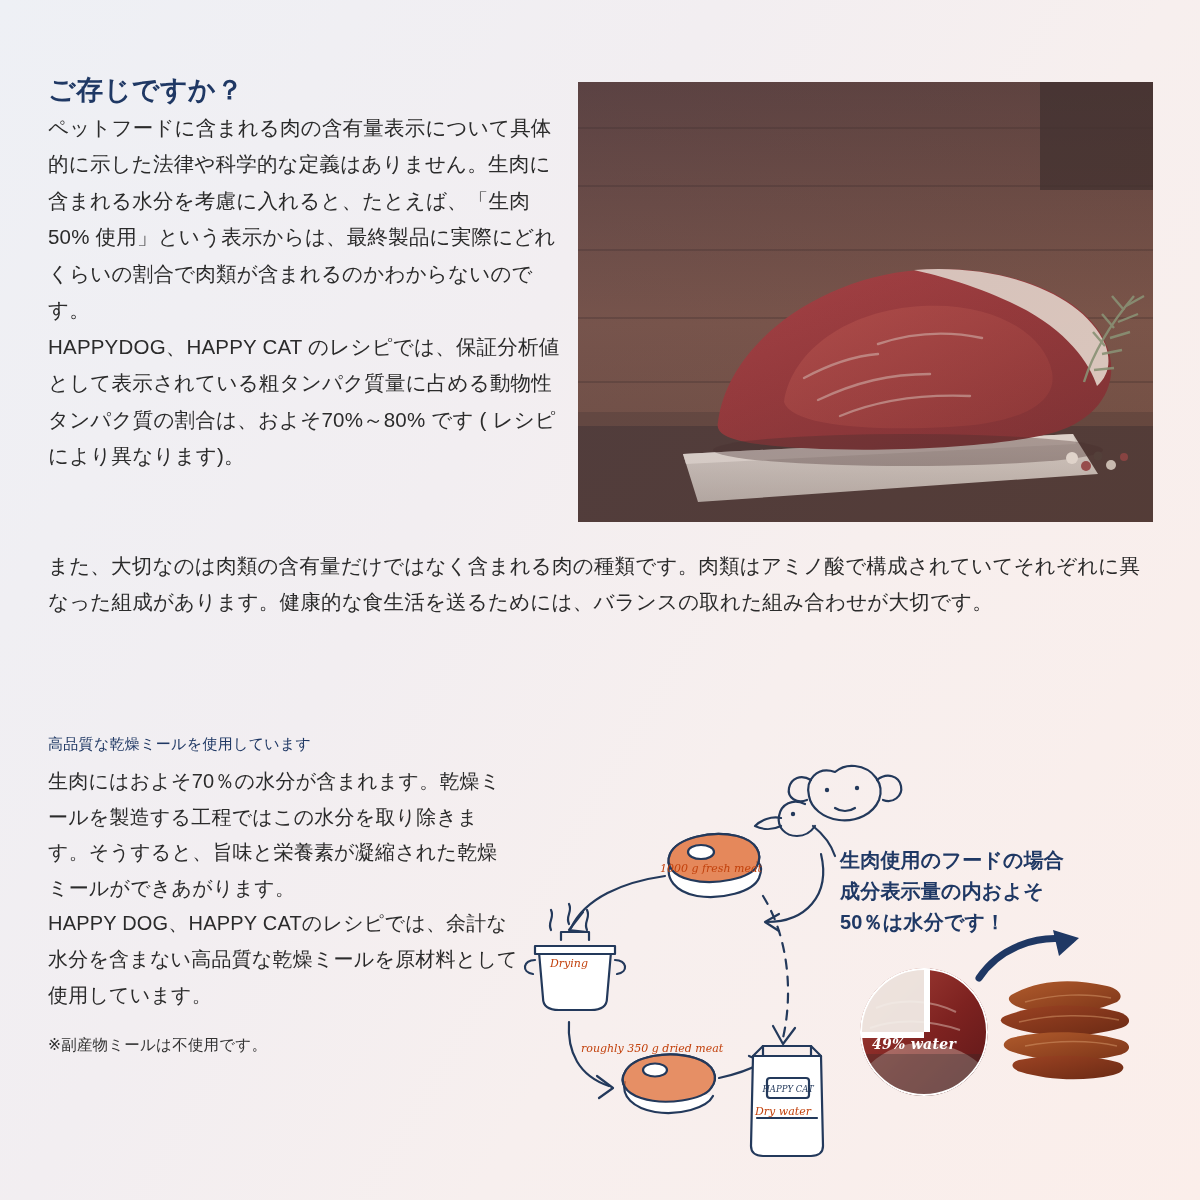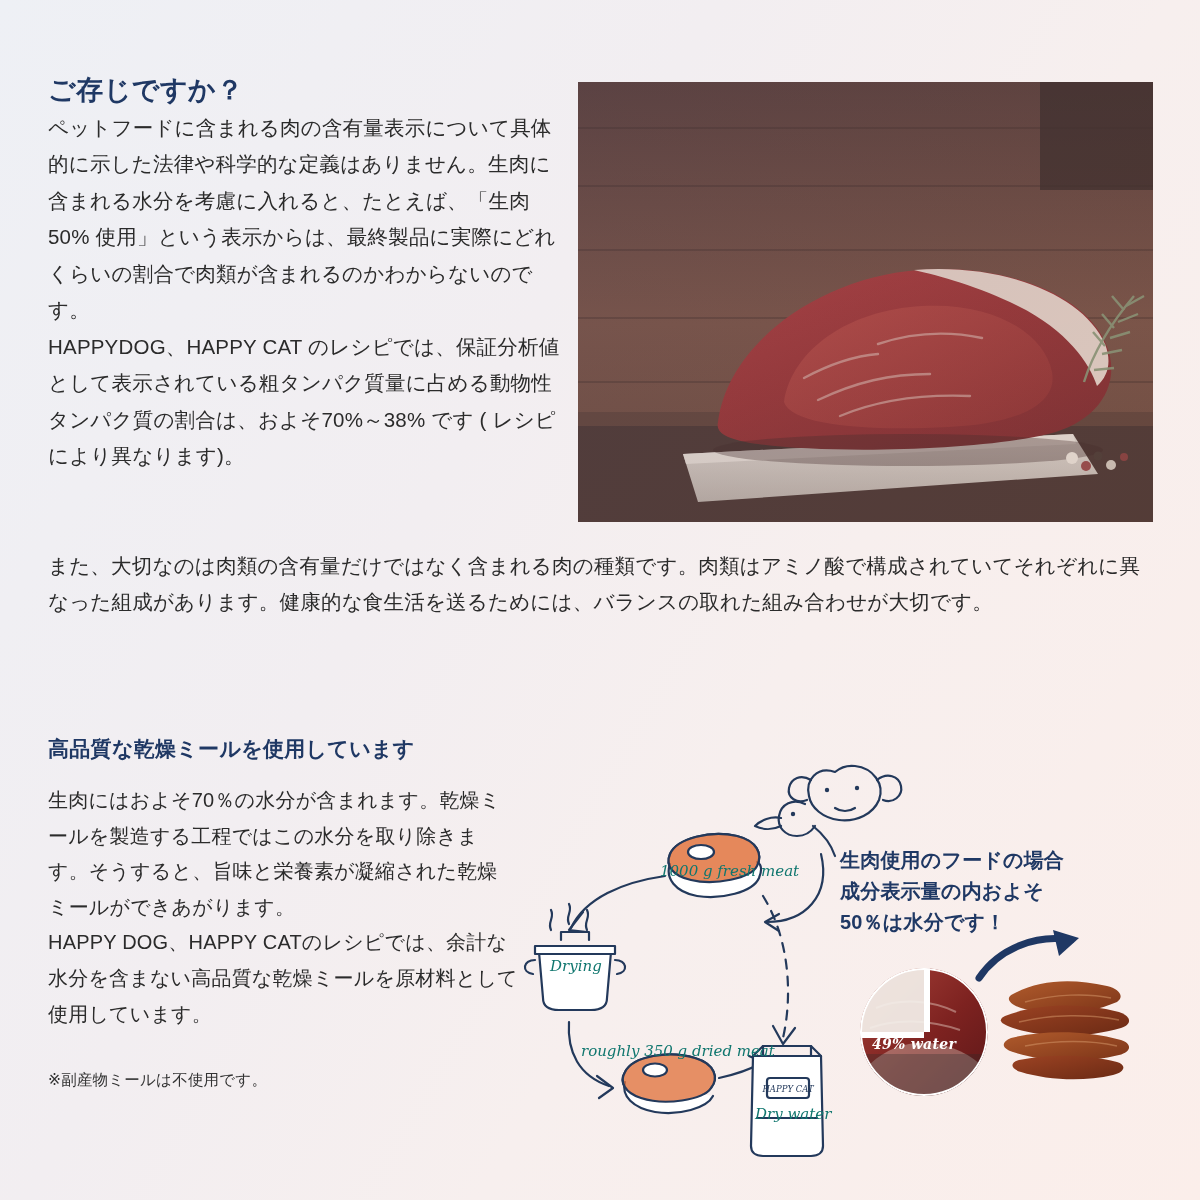--- a/index.html
+++ b/index.html
@@ -68,55 +68,55 @@
   .photo svg { display: block; width: 100%; height: 100%; }
 
   
   .sec2-text {
     position: absolute;
     left: 48px;
     top: 735px;
     width: 470px;
   }
   .sub-heading {
-    font-size: 21px;
-    font-weight: bold;
+    font-size: 15px;
+    font-weight: normal;
     color: #1f3864;
-    margin-bottom: 20px;
+    margin-bottom: 10px;
     letter-spacing: 0.3px;
   }
   .sec2-body {
     font-size: 20px;
     line-height: 1.78;
     color: #2b2b2b;
     letter-spacing: 0.2px;
   }
   .footnote {
-    margin-top: 38px;
+    margin-top: 22px;
     font-size: 15.5px;
     color: #333;
     letter-spacing: 0.2px;
   }
 
   
   .diagram {
     position: absolute;
     left: 505px;
     top: 726px;
     width: 420px;
     height: 470px;
   }
   .diagram svg { width: 100%; height: 100%; display: block; }
 
   .diagram-caption {
     position: absolute;
     font-family: "DejaVu Serif", serif;
     font-style: italic;
-    font-size: 15px;
-    color: #0f766e;
+    font-size: 11px;
+    color: #c2410c;
     white-space: nowrap;
   }
   .cap-fresh  { left: 660px; top: 862px; }
   .cap-drying { left: 550px; top: 957px; }
   .cap-dried  { left: 581px; top: 1042px; }
   .cap-dryfood{ left: 755px; top: 1105px; }
 
   
   .note {
     position: absolute;
@@ -174,21 +174,21 @@
   .arrow-blue svg { width: 100%; height: 100%; display: block; }
 </style>
 </head>
 <body>
 
 <div class="page">
 
   <div class="sec1-text">
     <div class="heading">ご存じですか？</div>
     <div class="body-text" style="white-space:pre-line;">ペットフードに含まれる肉の含有量表示について具体的に示した法律や科学的な定義はありません。生肉に含まれる水分を考慮に入れると、たとえば、「生肉 50% 使用」という表示からは、最終製品に実際にどれくらいの割合で肉類が含まれるのかわからないのです。
-HAPPYDOG、HAPPY CAT のレシピでは、保証分析値として表示されている粗タンパク質量に占める動物性タンパク質の割合は、およそ70%～38% です ( レシピにより異なります)。</div>
+HAPPYDOG、HAPPY CAT のレシピでは、保証分析値として表示されている粗タンパク質量に占める動物性タンパク質の割合は、およそ70%～80% です ( レシピにより異なります)。</div>
   </div>
 
   <div class="sec1-wide">また、大切なのは肉類の含有量だけではなく含まれる肉の種類です。肉類はアミノ酸で構成されていてそれぞれに異なった組成があります。健康的な食生活を送るためには、バランスの取れた組み合わせが大切です。</div>
 
   <div class="photo">
     <svg viewBox="0 0 575 440" preserveAspectRatio="xMidYMid slice">
       <defs>
         <linearGradient id="wallG" x1="0" y1="0" x2="0" y2="1">
           <stop offset="0%" stop-color="#4b2e26"></stop>
           <stop offset="55%" stop-color="#6b4434"></stop>

